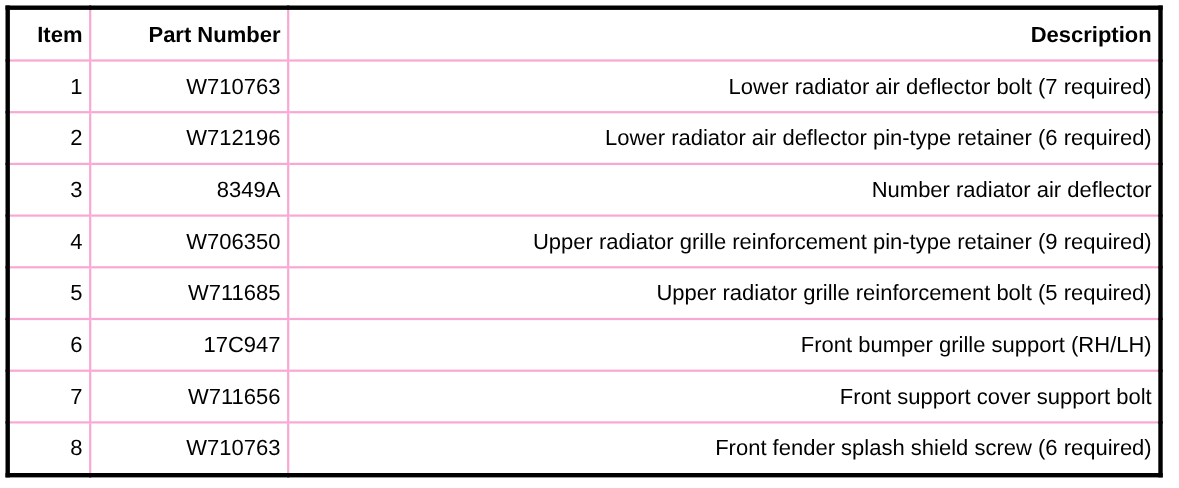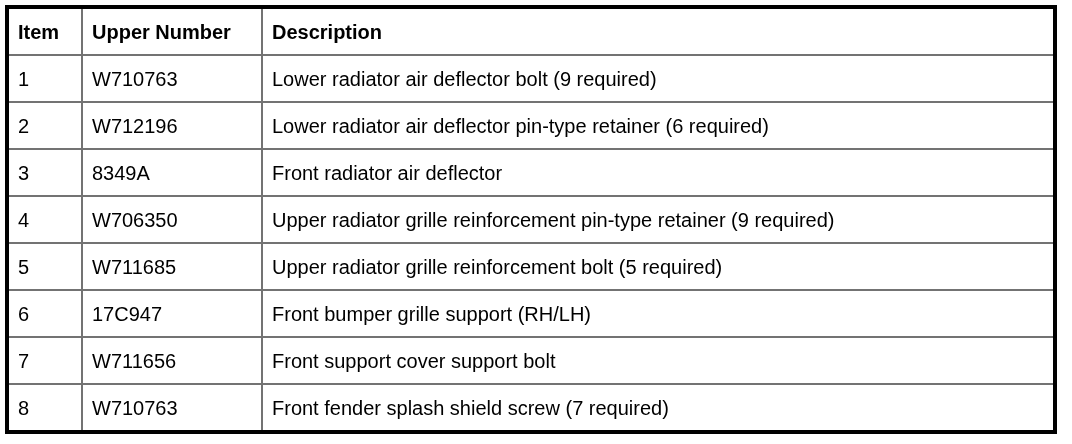--- a/index.html
+++ b/index.html
@@ -19,26 +19,26 @@
     position: absolute;
     left: 5px;
     top: 5px;
     width: 1052px;
     border-collapse: collapse;
     table-layout: fixed;
     border: 4px solid #000000;
   }
   .parts-table th,
   .parts-table td {
-    border: 2px solid #737373;
+    border: 2px solid #f9a8d4;
     height: 45px;
     padding: 0 6px 0 9px;
     font-size: 20px;
     line-height: 1.1;
-    text-align: left;
+    text-align: right;
     vertical-align: middle;
     white-space: nowrap;
     overflow: hidden;
   }
   .parts-table th {
     font-weight: bold;
   }
   col.c-item { width: 75px; }
   col.c-part { width: 180px; }
   col.c-desc { width: auto; }
@@ -48,39 +48,39 @@
 
 <table class="parts-table">
   <colgroup>
     <col class="c-item">
     <col class="c-part">
     <col class="c-desc">
   </colgroup>
   <thead>
     <tr>
       <th>Item</th>
-      <th>Upper Number</th>
+      <th>Part Number</th>
       <th>Description</th>
     </tr>
   </thead>
   <tbody>
       <tr>
         <td>1</td>
         <td>W710763</td>
-        <td>Lower radiator air deflector bolt (9 required)</td>
+        <td>Lower radiator air deflector bolt (7 required)</td>
       </tr>
       <tr>
         <td>2</td>
         <td>W712196</td>
         <td>Lower radiator air deflector pin-type retainer (6 required)</td>
       </tr>
       <tr>
         <td>3</td>
         <td>8349A</td>
-        <td>Front radiator air deflector</td>
+        <td>Number radiator air deflector</td>
       </tr>
       <tr>
         <td>4</td>
         <td>W706350</td>
         <td>Upper radiator grille reinforcement pin-type retainer (9 required)</td>
       </tr>
       <tr>
         <td>5</td>
         <td>W711685</td>
         <td>Upper radiator grille reinforcement bolt (5 required)</td>
@@ -91,16 +91,16 @@
         <td>Front bumper grille support (RH/LH)</td>
       </tr>
       <tr>
         <td>7</td>
         <td>W711656</td>
         <td>Front support cover support bolt</td>
       </tr>
       <tr>
         <td>8</td>
         <td>W710763</td>
-        <td>Front fender splash shield screw (7 required)</td>
+        <td>Front fender splash shield screw (6 required)</td>
       </tr>
     </tbody>
 </table>
 
 </body></html>

